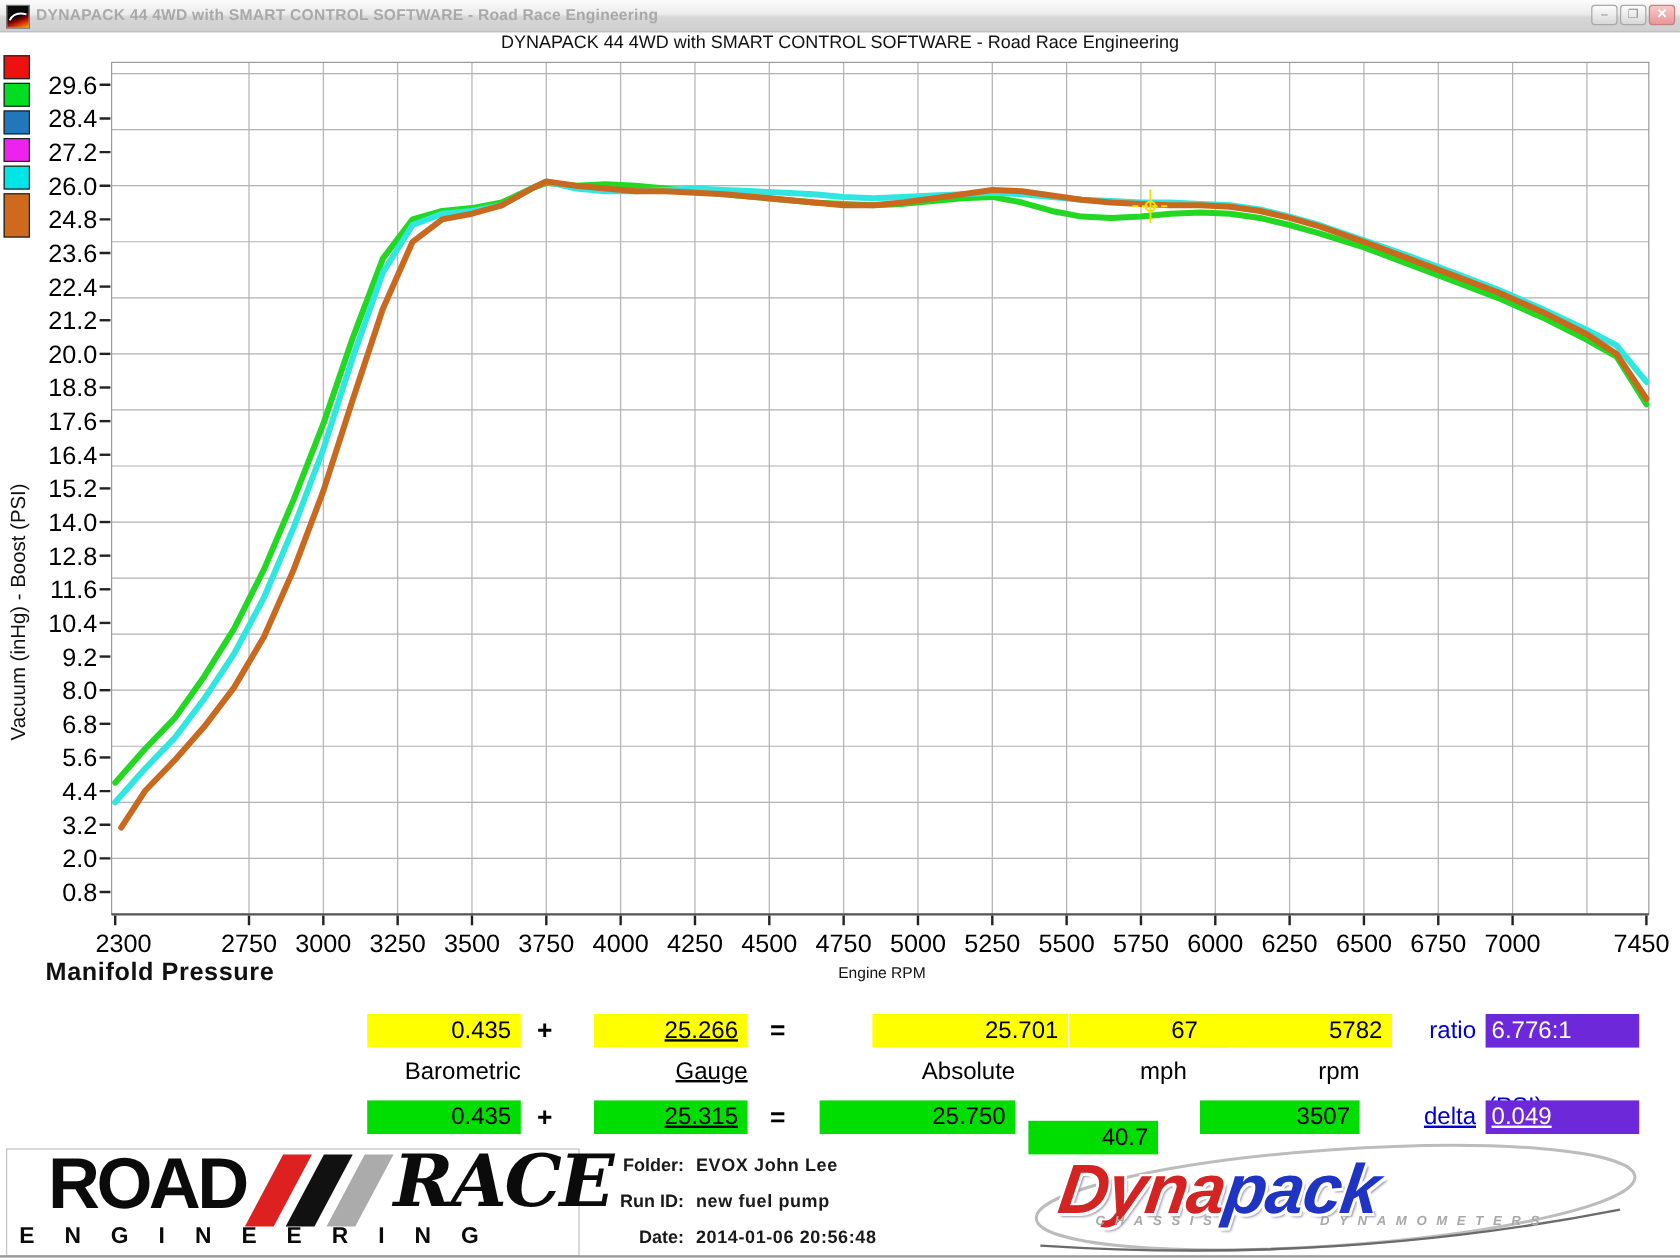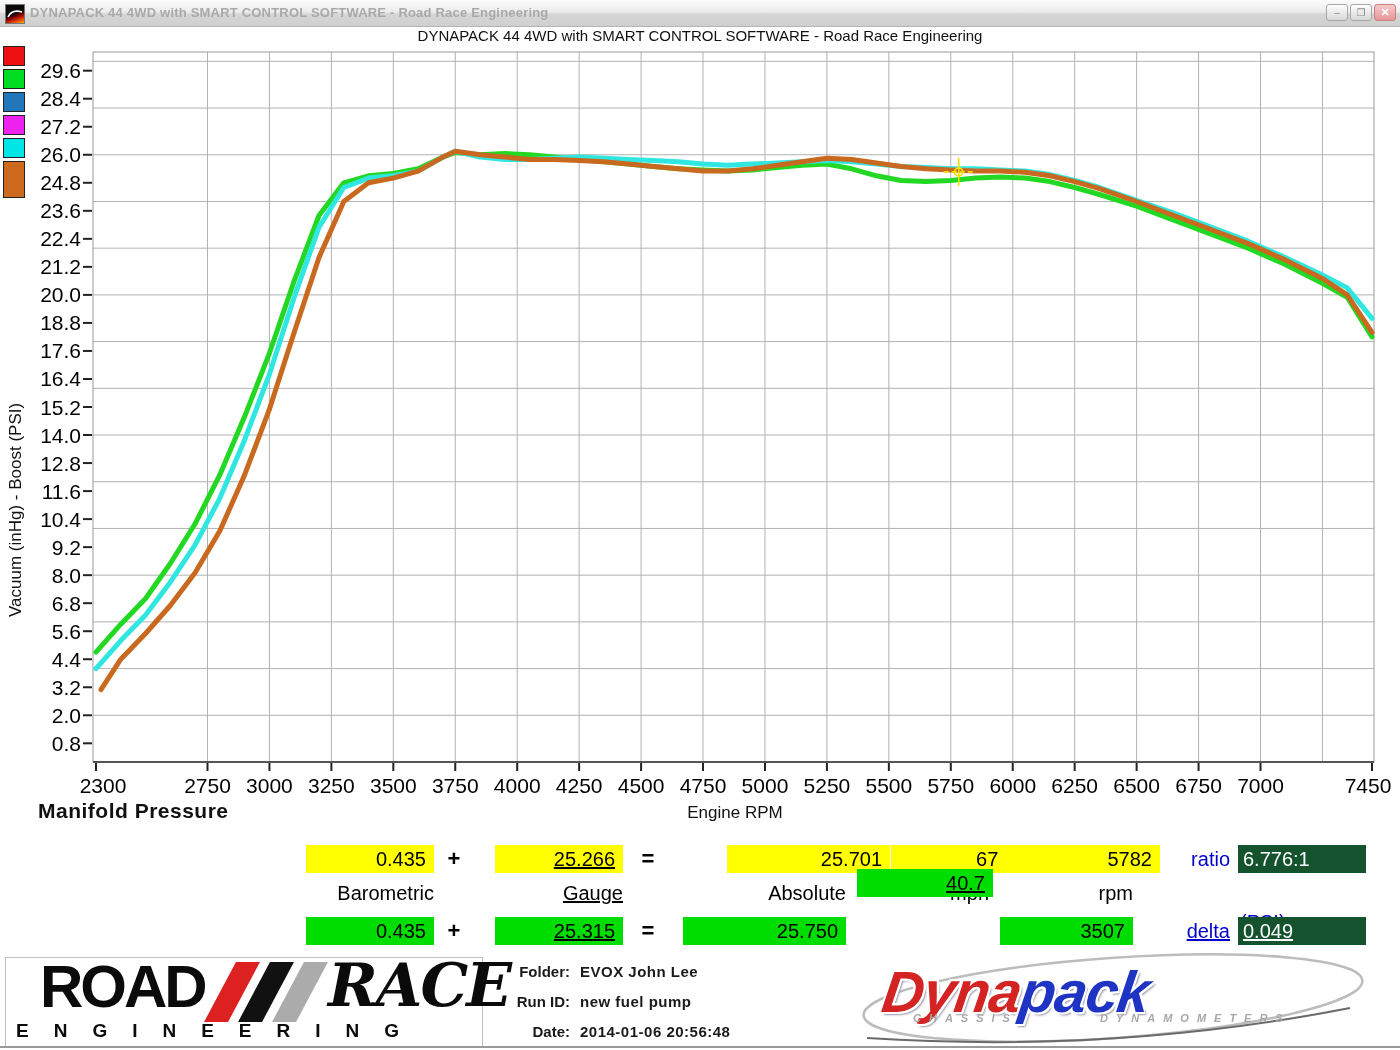--- a/index.html
+++ b/index.html
@@ -25,33 +25,33 @@
     font-size:15px;color:#111;}
   
   #legend{position:absolute;left:3px;top:46px;width:24px;}
   .swatch{width:22px;height:20px;margin-bottom:3px;border:1px solid #222;box-sizing:border-box;}
   
   #chart{position:absolute;left:0;top:46px;}
   .ylabel{position:absolute;left:6px;top:320px;height:380px;width:20px;
     writing-mode:vertical-rl;transform:rotate(180deg);text-align:center;
     font-size:17px;color:#111;}
   .xlabel{position:absolute;left:600px;top:803px;width:270px;text-align:center;
-    font-size:17px;color:#111;}
+    font-size:13px;color:#111;}
   .manifold{position:absolute;left:38px;top:799px;font-size:21px;font-weight:bold;
     letter-spacing:.5px;color:#111;}
   
   .rbox{position:absolute;height:28px;font-size:20px;line-height:28px;text-align:right;
     padding-right:8px;box-sizing:border-box;color:#000;}
   .yellow{background:#ffff00;}
   .green{background:#00dd00;}
   .op{position:absolute;width:40px;text-align:center;font-size:22px;font-weight:bold;
     height:28px;line-height:28px;color:#000;}
   .rlab{position:absolute;height:26px;font-size:20px;line-height:26px;text-align:right;color:#000;}
   .bluetext{color:#0000cc;}
-  .bluebox{position:absolute;height:28px;background:#14532d;color:#ffffff;font-size:20px;
+  .bluebox{position:absolute;height:28px;background:#6d28d9;color:#ffffff;font-size:20px;
     line-height:28px;padding-left:5px;box-sizing:border-box;}
   .u{text-decoration:underline;}
   
   .rrlogo{position:absolute;left:5px;top:957px;width:478px;height:90px;background:#fff;
     border:1px solid #c2c2c2;box-sizing:border-box;}
   .rr-road{position:absolute;left:34px;top:-6px;font-size:60px;font-weight:bold;
     letter-spacing:-3px;color:#0b0b0b;}
   .rr-race{position:absolute;left:322px;top:-8px;font-size:60px;font-weight:bold;font-style:italic;
     font-family:"DejaVu Serif",serif;color:#0b0b0b;letter-spacing:-2px;}
   .stripe{position:absolute;top:4px;width:24px;height:60px;transform:skewX(-28deg);}
@@ -253,21 +253,21 @@
   <div class="rlab" style="left:683px;top:880px;width:163px;">Absolute</div>
   <div class="rlab" style="left:857px;top:880px;width:132px;">mph</div>
   <div class="rlab" style="left:1000px;top:880px;width:133px;">rpm</div>
   <div class="rlab bluetext" style="left:1240px;top:880px;width:80px;text-align:left;margin-top:29px;"><span class="u">(PSI)</span></div>
 
   <div class="rbox green" style="left:306px;top:917px;width:128px;">0.435</div>
   <div class="op" style="left:434px;top:917px;">+</div>
   <div class="rbox green" style="left:495px;top:917px;width:128px;"><span class="u">25.315</span></div>
   <div class="op" style="left:628px;top:917px;">=</div>
   <div class="rbox green" style="left:683px;top:917px;width:163px;">25.750</div>
-  <div class="rbox green" style="left:857px;top:869px;width:136px;text-decoration:underline;">40.7</div>
+  <div class="rbox green" style="left:857px;top:934px;width:108px;">40.7</div>
   <div class="rbox green" style="left:1000px;top:917px;width:133px;">3507</div>
   <div class="rlab bluetext" style="left:1150px;top:918px;width:80px;"><span class="u">delta</span></div>
   <div class="bluebox" style="left:1238px;top:917px;width:128px;"><span class="u">0.049</span></div>
 
   <div class="rrlogo">
     <div class="rr-road">ROAD</div>
     <div class="stripe" style="left:214px;background:#dd2020;"></div>
     <div class="stripe" style="left:248px;background:#111111;"></div>
     <div class="stripe" style="left:282px;background:#ababab;"></div>
     <div class="rr-race">RACE</div>

